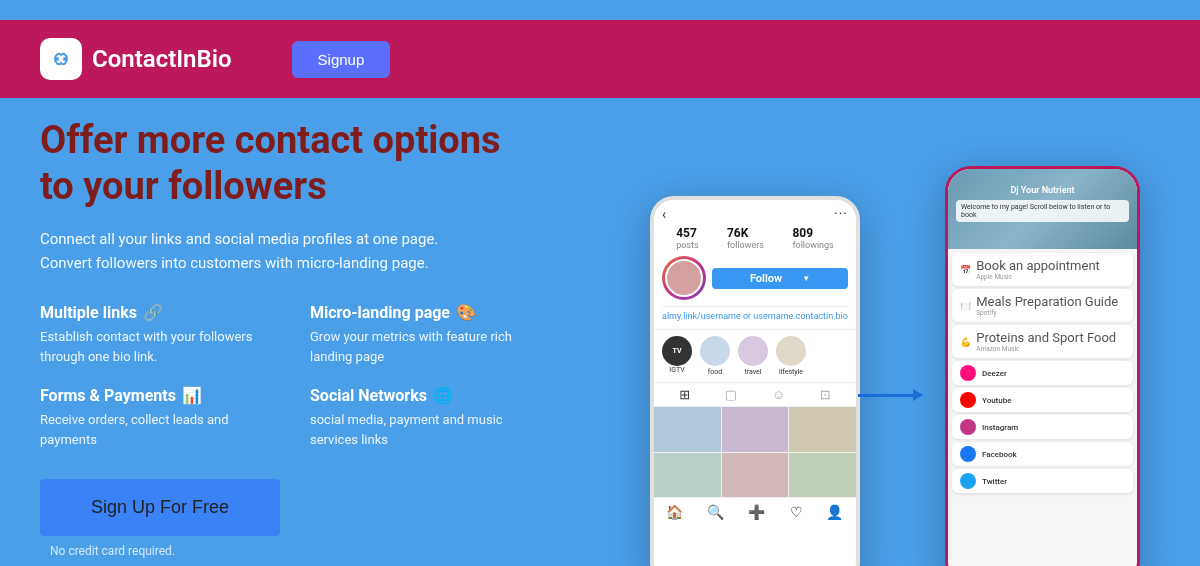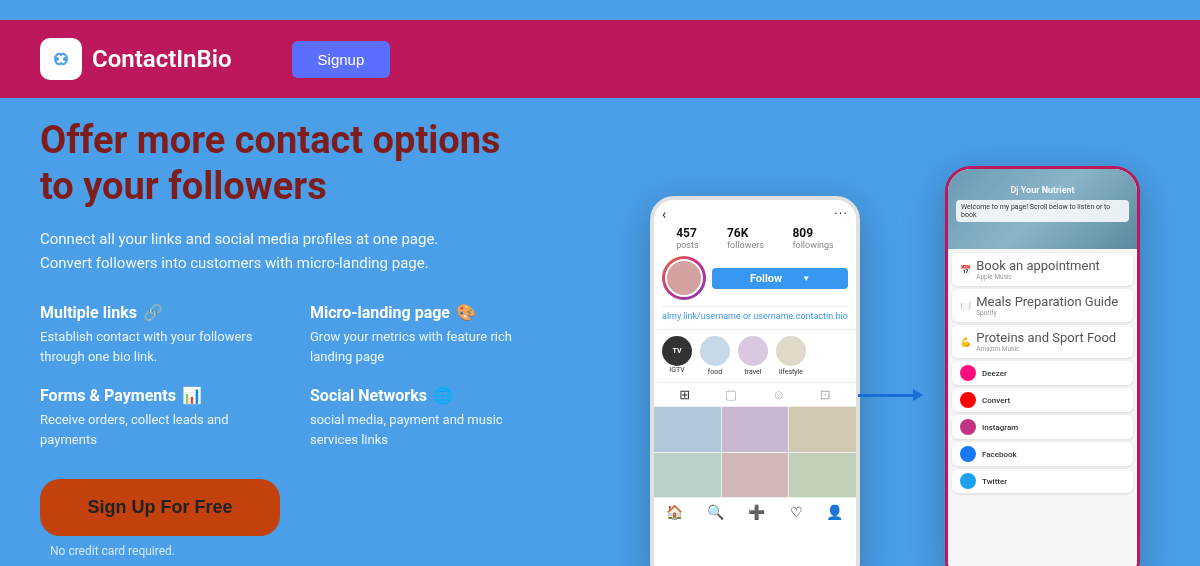--- a/index.html
+++ b/index.html
@@ -122,27 +122,27 @@
       display: flex;
       align-items: flex-start;
       gap: 6px;
     }
     .feature-item p {
       font-size: 13px;
       color: rgba(255,255,255,0.88);
       line-height: 1.5;
     }
     .btn-signup-large {
-      background: #c2410c;
+      background: #3b82f6;
       color: #222;
       border: none;
       padding: 18px 40px;
-      border-radius: 20px;
+      border-radius: 4px;
       font-size: 18px;
-      font-weight: 700;
+      font-weight: 400;
       cursor: pointer;
       display: inline-block;
       min-width: 240px;
     }
     .no-cc {
       font-size: 12px;
       color: rgba(255,255,255,0.75);
       margin-top: 8px;
       margin-left: 10px;
     }
@@ -579,21 +579,21 @@
           </div>
         </div>
 
         <div class="app-social-item">
           <div class="social-dot" style="background:#ff0f7b;"></div>
           <span class="social-name">Deezer</span>
         </div>
 
         <div class="app-social-item">
           <div class="social-dot" style="background:#ff0000;"></div>
-          <span class="social-name">Convert</span>
+          <span class="social-name">Youtube</span>
         </div>
 
         <div class="app-social-item">
           <div class="social-dot" style="background:linear-gradient(135deg,#f09433,#e6683c,#dc2743,#cc2366,#bc1888); background:#c13584;"></div>
           <span class="social-name">Instagram</span>
         </div>
 
         <div class="app-social-item">
           <div class="social-dot" style="background:#1877f2;"></div>
           <span class="social-name">Facebook</span>

